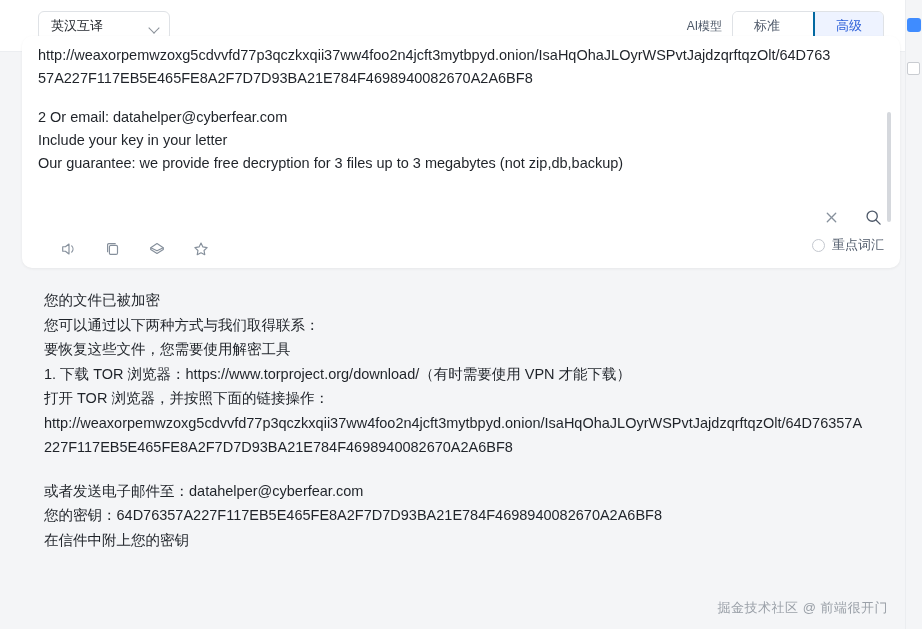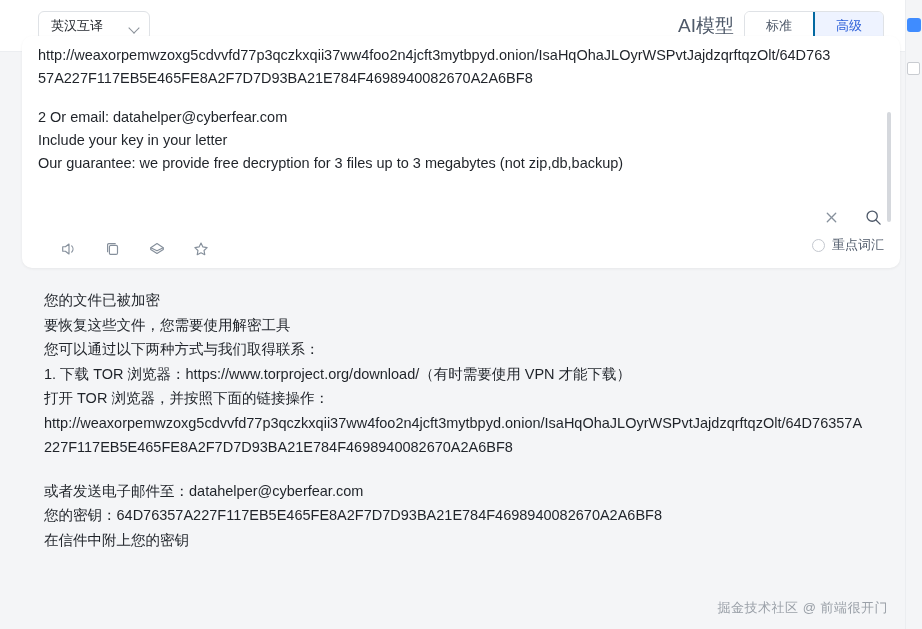--- a/index.html
+++ b/index.html
@@ -22,21 +22,21 @@
     position: absolute;
     left: 0; top: 0;
     width: 922px; height: 52px;
     background: #ffffff;
     border-bottom: 1px solid #eceef1;
     box-sizing: border-box;
   }
   .lang-select {
     position: absolute;
     left: 38px; top: 11px;
-    width: 112px; height: 30px;
+    width: 132px; height: 30px;
     border: 1px solid #dfe2e6;
     border-radius: 6px;
     background: #fff;
     display: flex;
     align-items: center;
     box-sizing: border-box;
     cursor: pointer;
   }
   .lang-select .lbl {
     margin-left: 12px;
@@ -52,30 +52,31 @@
     transform: rotate(45deg);
   }
   .model-group {
     position: absolute;
     right: 38px; top: 11px;
     display: flex;
     align-items: center;
     height: 30px;
   }
   .model-label {
-    font-size: 19px;
+    font-size: 12px;
     color: #4e5969;
     margin-right: 10px;
   }
   .seg {
     display: flex;
     border: 1px solid #dfe2e6;
     border-radius: 6px;
     overflow: hidden;
     height: 28px;
+    gap: 12px;
   }
   .seg div {
     min-width: 44px;
     padding: 0 12px;
     display: flex;
     align-items: center;
     justify-content: center;
     font-size: 13px;
     color: #4e5969;
     background: #fff;
@@ -286,22 +287,22 @@
   </div>
 
   <div class="keyword-toggle">
     <span class="radio"></span>
     <span>重点词汇</span>
   </div>
 </div>
 
 <div class="translation">
   <div>您的文件已被加密</div>
+  <div>您可以通过以下两种方式与我们取得联系：</div>
   <div>要恢复这些文件，您需要使用解密工具</div>
-  <div>您可以通过以下两种方式与我们取得联系：</div>
   <div>1. 下载 TOR 浏览器：https://www.torproject.org/download/（有时需要使用 VPN 才能下载）</div>
   <div>打开 TOR 浏览器，并按照下面的链接操作：</div>
   <div>http://weaxorpemwzoxg5cdvvfd77p3qczkxqii37ww4foo2n4jcft3mytbpyd.onion/IsaHqOhaJLOyrWSPvtJajdzqrftqzOlt/64D76357A</div>
   <div>227F117EB5E465FE8A2F7D7D93BA21E784F4698940082670A2A6BF8</div>
   <div class="gap"></div>
   <div>或者发送电子邮件至：datahelper@cyberfear.com</div>
   <div>您的密钥：64D76357A227F117EB5E465FE8A2F7D7D93BA21E784F4698940082670A2A6BF8</div>
   <div>在信件中附上您的密钥</div>
 </div>
 

